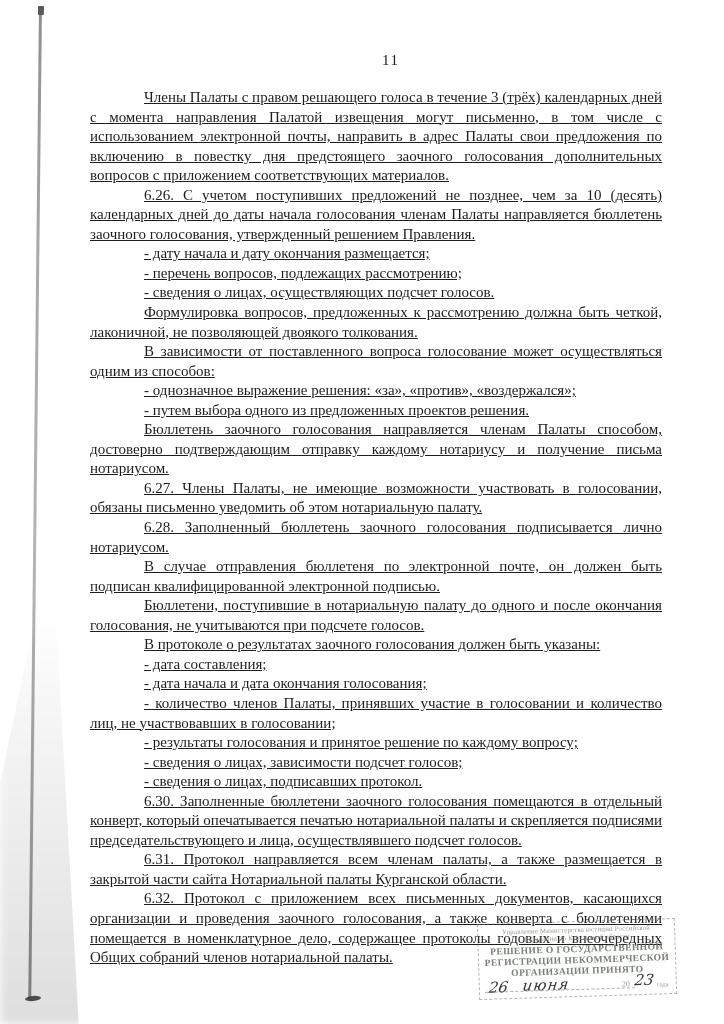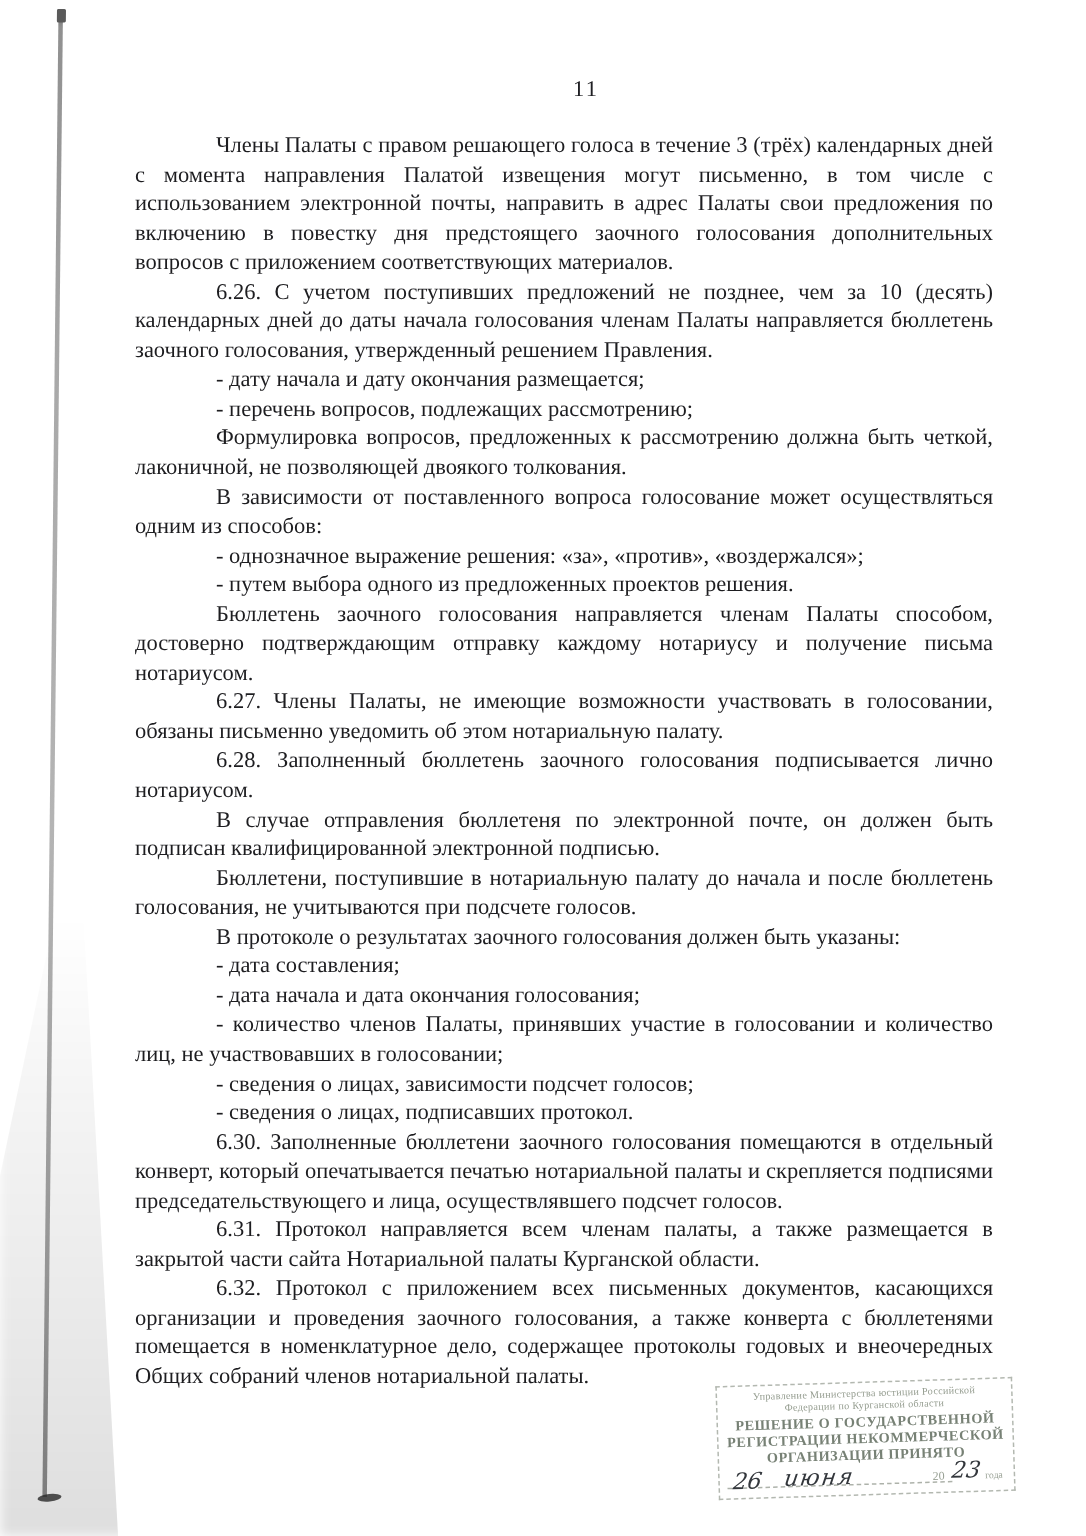--- a/index.html
+++ b/index.html
@@ -81,20 +81,21 @@
     top: 88px;
     width: 572px;
     font-size: 15px;
     line-height: 19.55px;
     color: #1d1d20;
     text-align: justify;
   }
   .body-text p {
     margin: 0;
     text-indent: 54px;
+    text-decoration: underline;
   }
 
   
   .stamp {
     position: absolute;
     left: 478px;
     top: 921px;
     width: 198px;
     height: 76px;
     transform: rotate(-1.8deg);
@@ -166,33 +167,35 @@
   <div class="fold-blob"></div>
   <div class="scan-shadow"></div>
 
   <div class="page-number">11</div>
 
   <div class="body-text">
     <p>Члены Палаты с правом решающего голоса в течение 3 (трёх) календарных дней с момента направления Палатой извещения могут письменно, в том числе с использованием электронной почты, направить в адрес Палаты свои предложения по включению в повестку дня предстоящего заочного голосования дополнительных вопросов с приложением соответствующих материалов.</p>
     <p>6.26. С учетом поступивших предложений не позднее, чем за 10 (десять) календарных дней до даты начала голосования членам Палаты направляется бюллетень заочного голосования, утвержденный решением Правления.</p>
     <p>- дату начала и дату окончания размещается;</p>
     <p>- перечень вопросов, подлежащих рассмотрению;</p>
+    <p>- сведения о лицах, осуществляющих подсчет голосов.</p>
     <p>Формулировка вопросов, предложенных к рассмотрению должна быть четкой, лаконичной, не позволяющей двоякого толкования.</p>
     <p>В зависимости от поставленного вопроса голосование может осуществляться одним из способов:</p>
     <p>- однозначное выражение решения: «за», «против», «воздержался»;</p>
     <p>- путем выбора одного из предложенных проектов решения.</p>
     <p>Бюллетень заочного голосования направляется членам Палаты способом, достоверно подтверждающим отправку каждому нотариусу и получение письма нотариусом.</p>
     <p>6.27. Члены Палаты, не имеющие возможности участвовать в голосовании, обязаны письменно уведомить об этом нотариальную палату.</p>
     <p>6.28. Заполненный бюллетень заочного голосования подписывается лично нотариусом.</p>
     <p>В случае отправления бюллетеня по электронной почте, он должен быть подписан квалифицированной электронной подписью.</p>
-    <p>Бюллетени, поступившие в нотариальную палату до начала и после бюллетень голосования, не учитываются при подсчете голосов.</p>
+    <p>Бюллетени, поступившие в нотариальную палату до одного и после окончания голосования, не учитываются при подсчете голосов.</p>
     <p>В протоколе о результатах заочного голосования должен быть указаны:</p>
     <p>- дата составления;</p>
     <p>- дата начала и дата окончания голосования;</p>
     <p>- количество членов Палаты, принявших участие в голосовании и количество лиц, не участвовавших в голосовании;</p>
+    <p>- результаты голосования и принятое решение по каждому вопросу;</p>
     <p>- сведения о лицах, зависимости подсчет голосов;</p>
     <p>- сведения о лицах, подписавших протокол.</p>
     <p>6.30. Заполненные бюллетени заочного голосования помещаются в отдельный конверт, который опечатывается печатью нотариальной палаты и скрепляется подписями председательствующего и лица, осуществлявшего подсчет голосов.</p>
     <p>6.31. Протокол направляется всем членам палаты, а также размещается в закрытой части сайта Нотариальной палаты Курганской области.</p>
     <p>6.32. Протокол с приложением всех письменных документов, касающихся организации и проведения заочного голосования, а также конверта с бюллетенями помещается в номенклатурное дело, содержащее протоколы годовых и внеочередных Общих собраний членов нотариальной палаты.</p>
   </div>
 
   <div class="stamp">
     <div class="stamp-border"></div>
     <div class="stamp-agency l1">Управление Министерства юстиции Российской</div>

